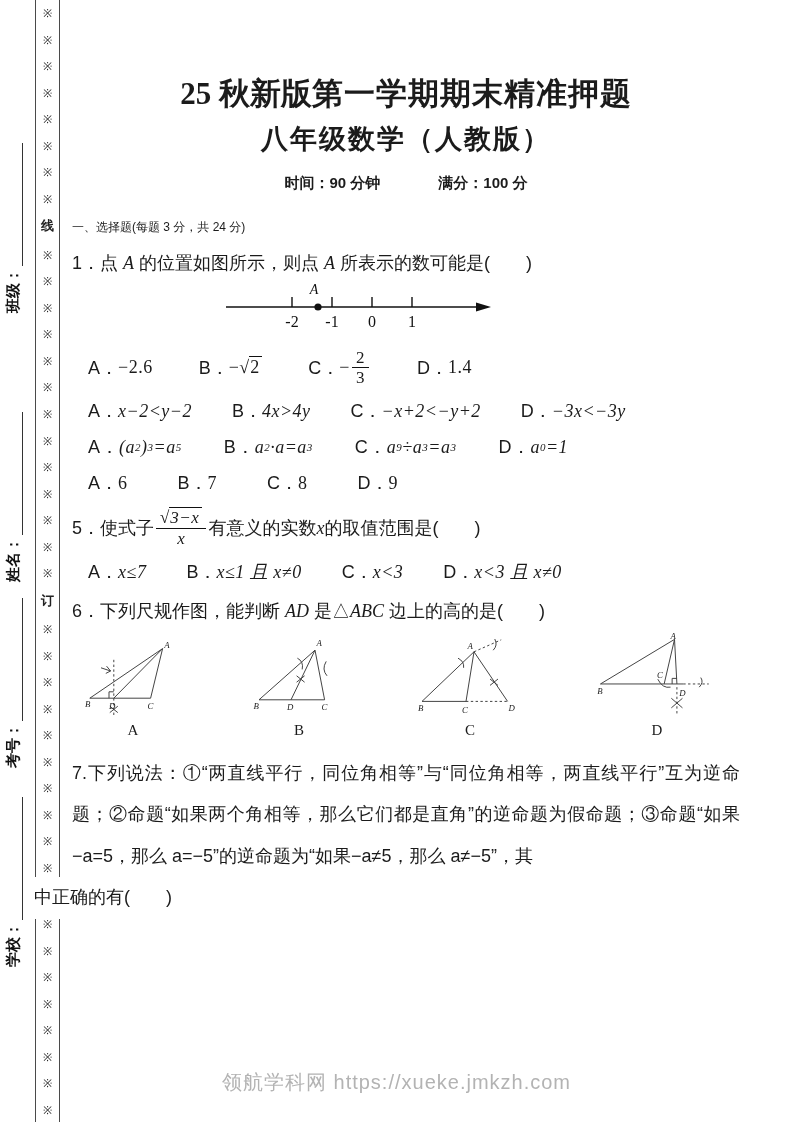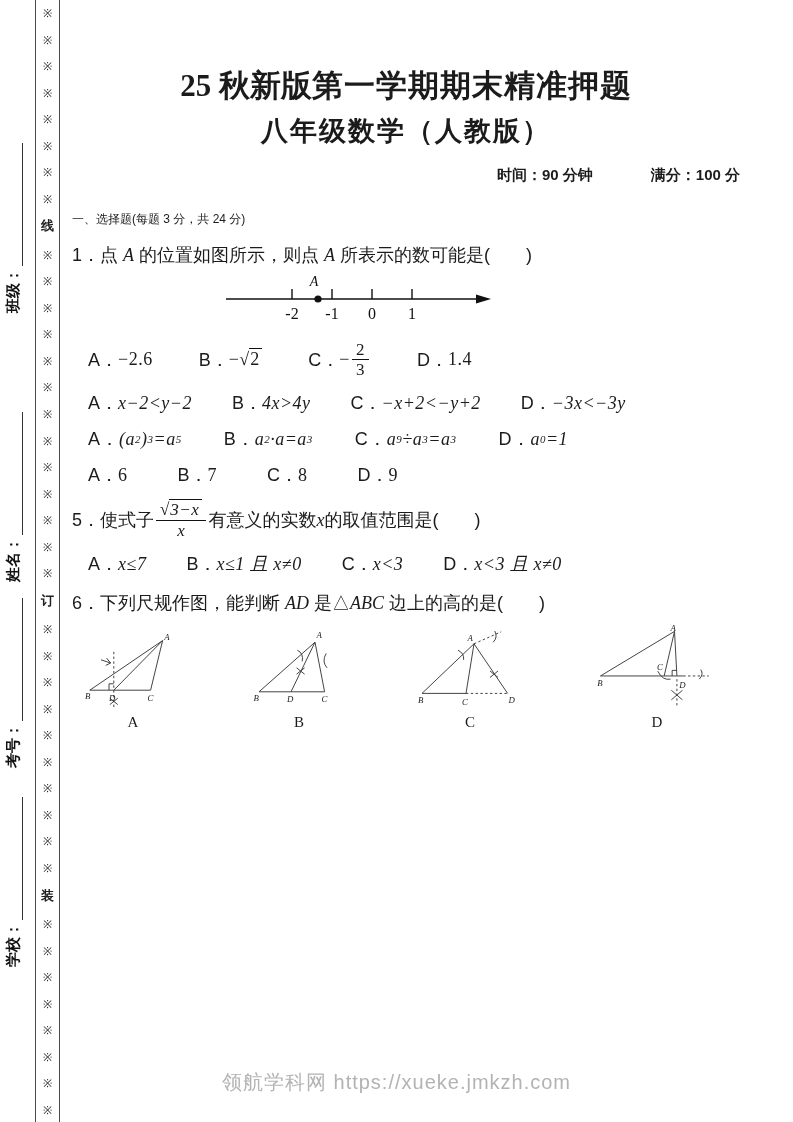--- a/index.html
+++ b/index.html
@@ -20,28 +20,28 @@
   .binding-strip .bchar { font-size:13px; font-weight:bold; }
 
   .mfield {
     position:absolute; left:-71px; width:170px; height:18px;
     transform:rotate(-90deg); display:flex; align-items:flex-end;
     font-size:15px; font-weight:600; color:#111;
   }
   .mfield .mline { flex:1; border-bottom:1.3px solid #333; height:13px; margin-left:2px; }
 
   
-  .content { position:absolute; left:72px; top:8px; width:668px; padding-top:60px; z-index:2; }
+  .content { position:absolute; left:72px; top:16px; width:668px; padding-top:60px; z-index:2; }
 
   .title { text-align:center; font-size:31px; line-height:1.15; white-space:nowrap; }
   .title .light { font-family:"Liberation Serif", serif; font-weight:700; }
   .title .heavy { font-weight:900; letter-spacing:1px; }
   .subtitle { text-align:center; font-size:27px; font-weight:bold;
               font-family:Liberation Serif, serif; margin-top:9px; letter-spacing:2px; }
-  .meta { text-align:right; font-size:15px; font-weight:bold; margin-top:17px; }
+  .meta { text-align:center; font-size:15px; font-weight:bold; margin-top:17px; }
   .meta .gap { display:inline-block; width:58px; }
 
   .section { font-size:12px; margin-top:26px; }
 
   .q { font-size:18px; margin-top:14px; line-height:1.5; }
   .it { font-family:"Liberation Serif", serif; font-style:italic; }
   .expr { font-family:"Liberation Serif", serif; font-style:italic; letter-spacing:.5px; }
   .numv { font-family:"Liberation Serif", serif; letter-spacing:.5px; }
   sup { font-size:11px; line-height:0; }
 
@@ -370,16 +370,20 @@
         <path d="M93,82 L107,94 M107,82 L93,94"></path>
         <text x="0" y="76">B</text>
         <text x="75" y="57">C</text>
         <text x="103" y="79">D</text>
         <text x="92" y="7">A</text>
       </svg>
       <div class="figcap">D</div>
     </div>
   </div>
 
+  <div class="q7">
+    <span>7.下列说法：①“两直线平行，同位角相等”与“同位角相等，两直线平行”互为逆命题；②命题“如果两个角相等，那么它们都是直角”的逆命题为假命题；③命题“如果−a=5，那么 a=−5”的逆命题为“如果−a≠5，那么 a≠−5”，其</span>
+    <span class="q7-tail">中正确的有(　　)</span>
+  </div>
 
 </div>
 
 <div class="watermark">领航学科网 https://xueke.jmkzh.com</div>
 
 </body></html>

